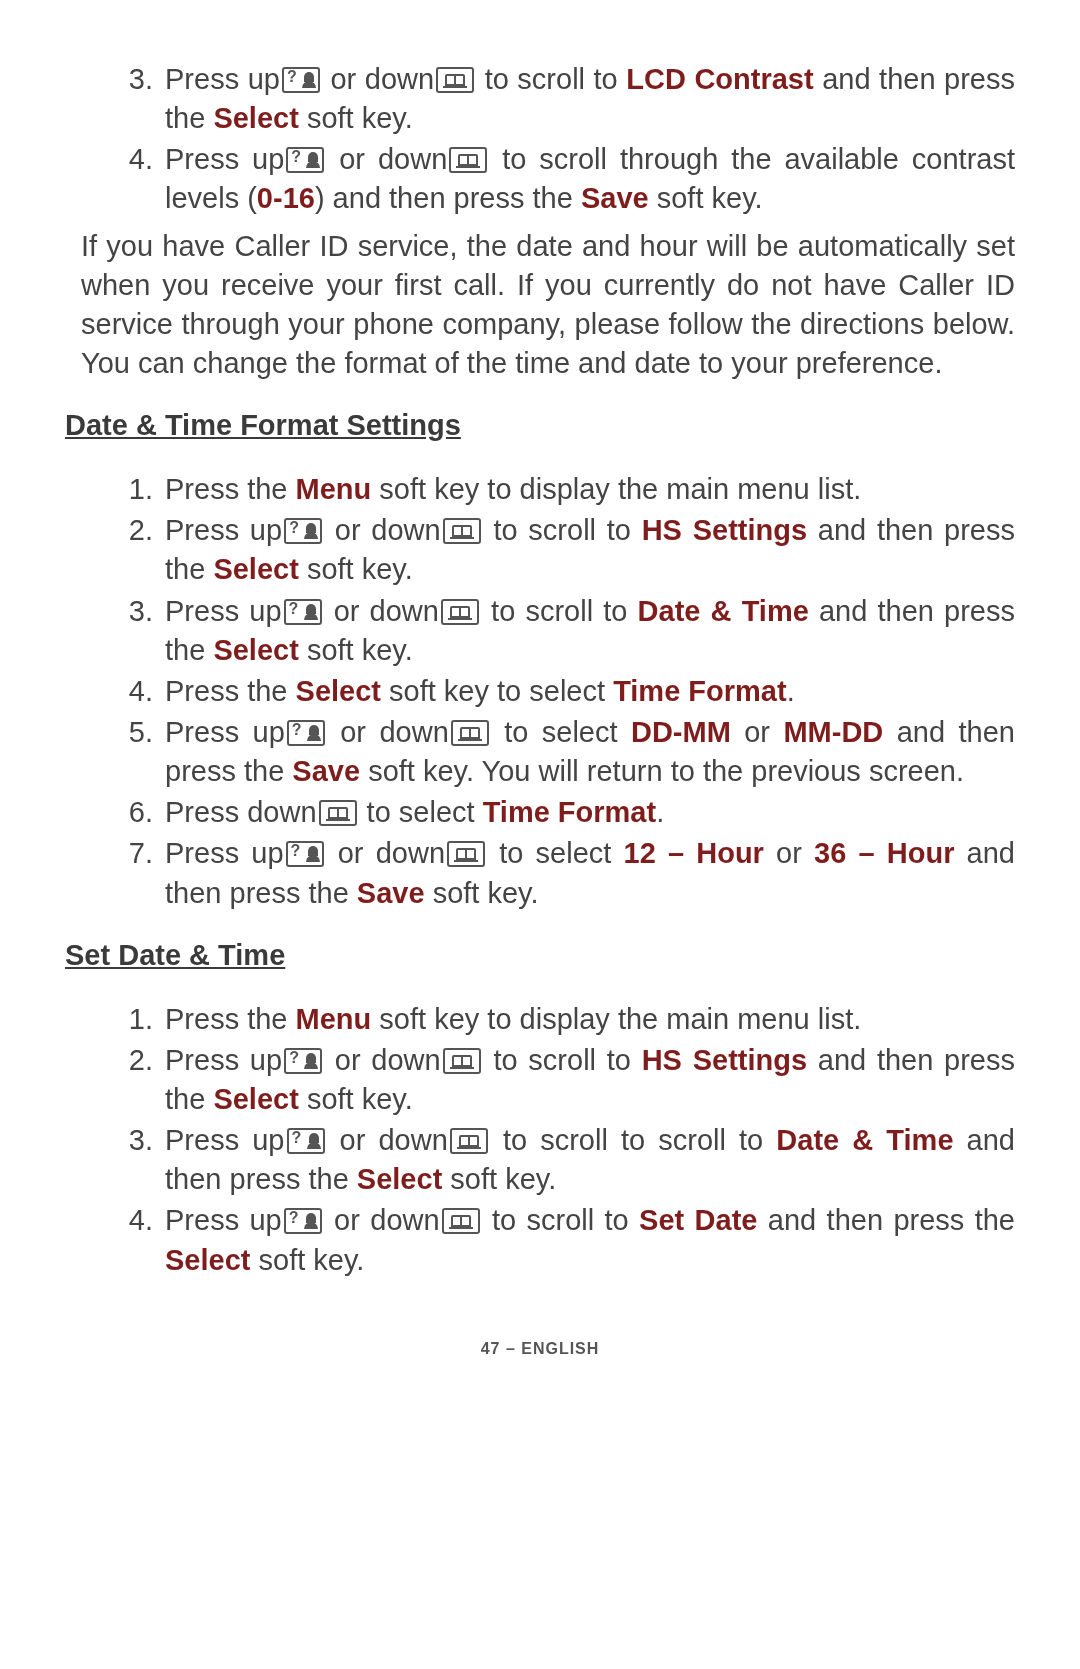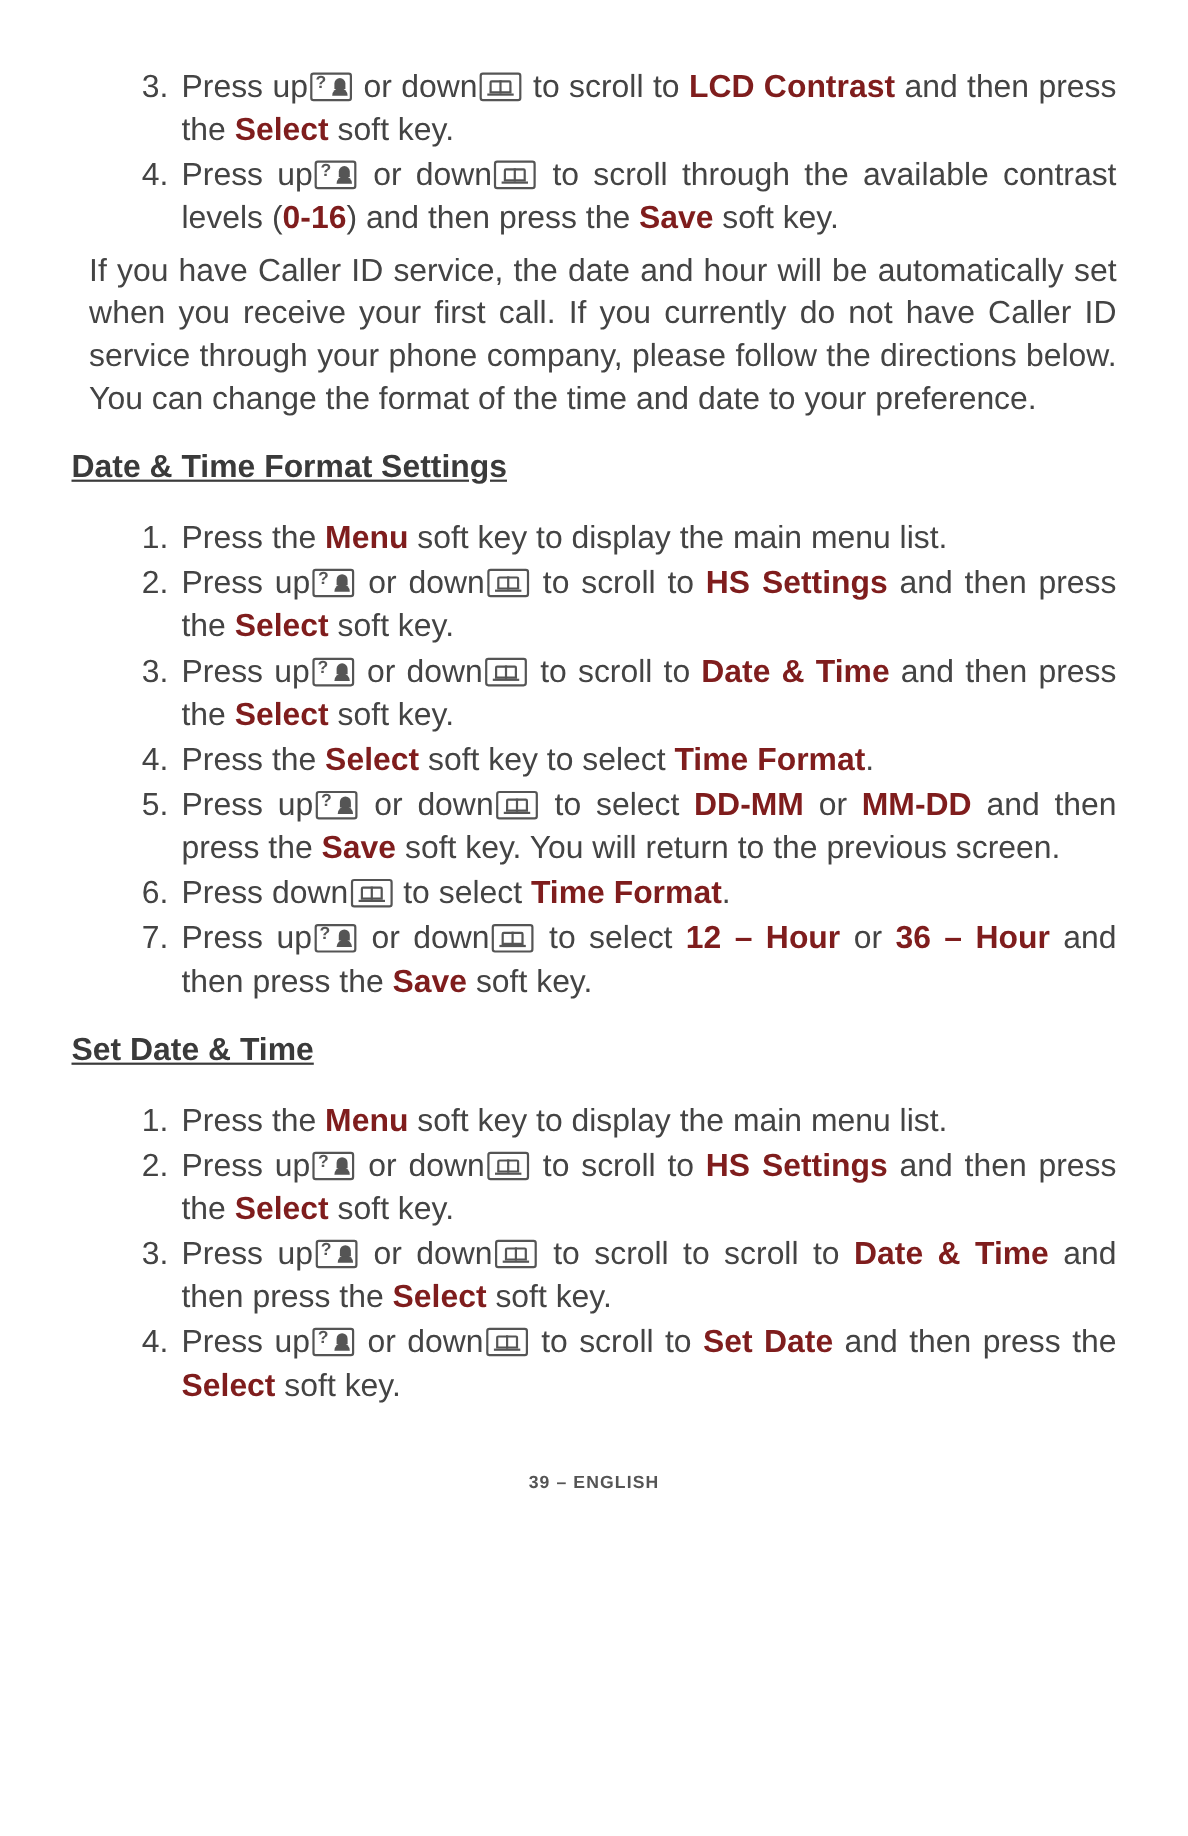--- a/index.html
+++ b/index.html
@@ -193,15 +193,15 @@
       <div class="li">
         <div class="num">3.</div>
         <div class="txt">Press up<span class="icon-box icon-up"><span class="torso"></span></span> or down<span class="icon-box icon-down"><span class="base"></span></span> to scroll to scroll to <b>Date &amp; Time</b> and then press the <b>Select</b> soft key.</div>
       </div>
       <div class="li">
         <div class="num">4.</div>
         <div class="txt">Press up<span class="icon-box icon-up"><span class="torso"></span></span> or down<span class="icon-box icon-down"><span class="base"></span></span> to scroll to <b>Set Date</b> and then press the <b>Select</b> soft key.</div>
       </div>
     </div>
 
-  <div class="footer">39 – ENGLISH</div>
+  <div class="footer">47 – ENGLISH</div>
 
 </div>
 
 </body></html>

